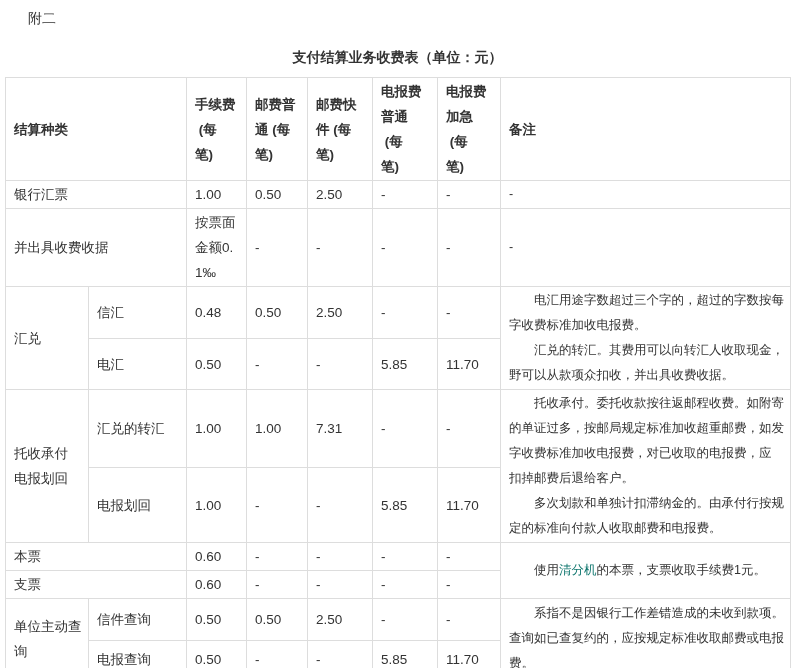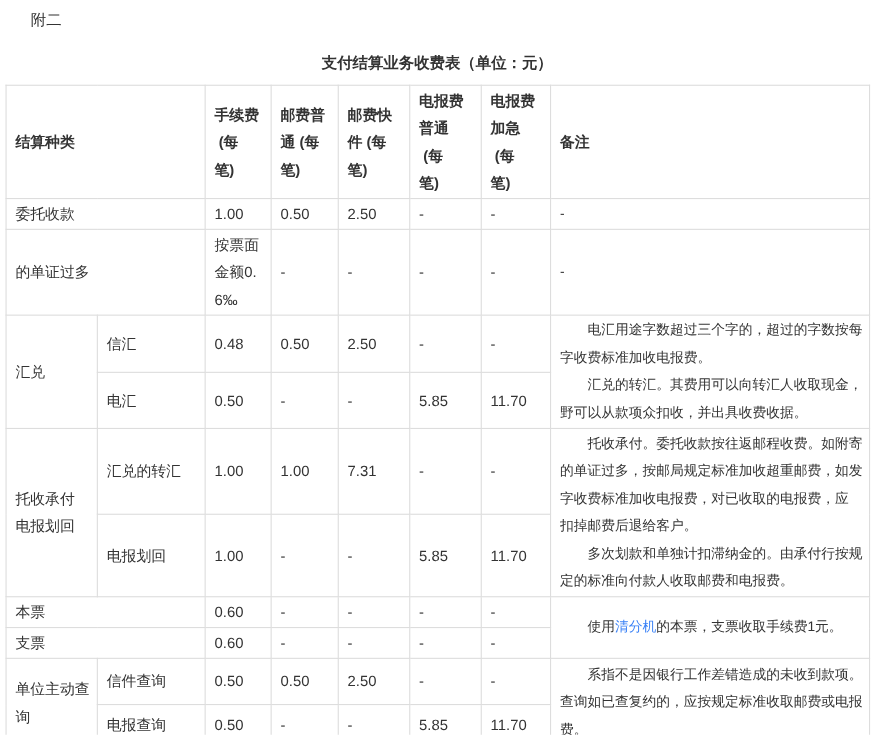--- a/index.html
+++ b/index.html
@@ -32,21 +32,21 @@
   table.fee-table td {
     border: 1px solid #dddddd;
     padding: 1px 4px 1px 8px;
     vertical-align: middle;
     line-height: 25px;
     white-space: pre-line;
     overflow: hidden;
   }
   tr.hdr td { font-weight: bold; }
   td.remark-cell { font-size: 12.5px; }
-  a.inline-link { color: #3b82f6; text-decoration: none; cursor: pointer; }
+  a.inline-link { color: #0f766e; text-decoration: none; cursor: pointer; }
 </style>
 </head>
 <body>
 
 <div class="appendix">附二</div>
 <div class="doc-title">支付结算业务收费表（单位：元）</div>
 
 <table class="fee-table">
   <colgroup>
     <col style="width:83px">
@@ -76,34 +76,34 @@
 &nbsp;(每
 笔)</td>
     <td>电报费
 加急
 &nbsp;(每
 笔)</td>
     <td>备注</td>
   </tr>
 
   <tr style="height:28px">
-    <td colspan="2">委托收款</td>
+    <td colspan="2">银行汇票</td>
     <td>1.00</td>
     <td>0.50</td>
     <td>2.50</td>
     <td>-</td>
     <td>-</td>
     <td class="remark-cell">-</td>
   </tr>
 
   <tr style="height:76px">
-    <td colspan="2">的单证过多</td>
+    <td colspan="2">并出具收费收据</td>
     <td>按票面
 金额0.
-6‰</td>
+1‰</td>
     <td>-</td>
     <td>-</td>
     <td>-</td>
     <td>-</td>
     <td class="remark-cell">-</td>
   </tr>
 
   <tr style="height:51px">
     <td rowspan="2">汇兑</td>
     <td>信汇</td>

